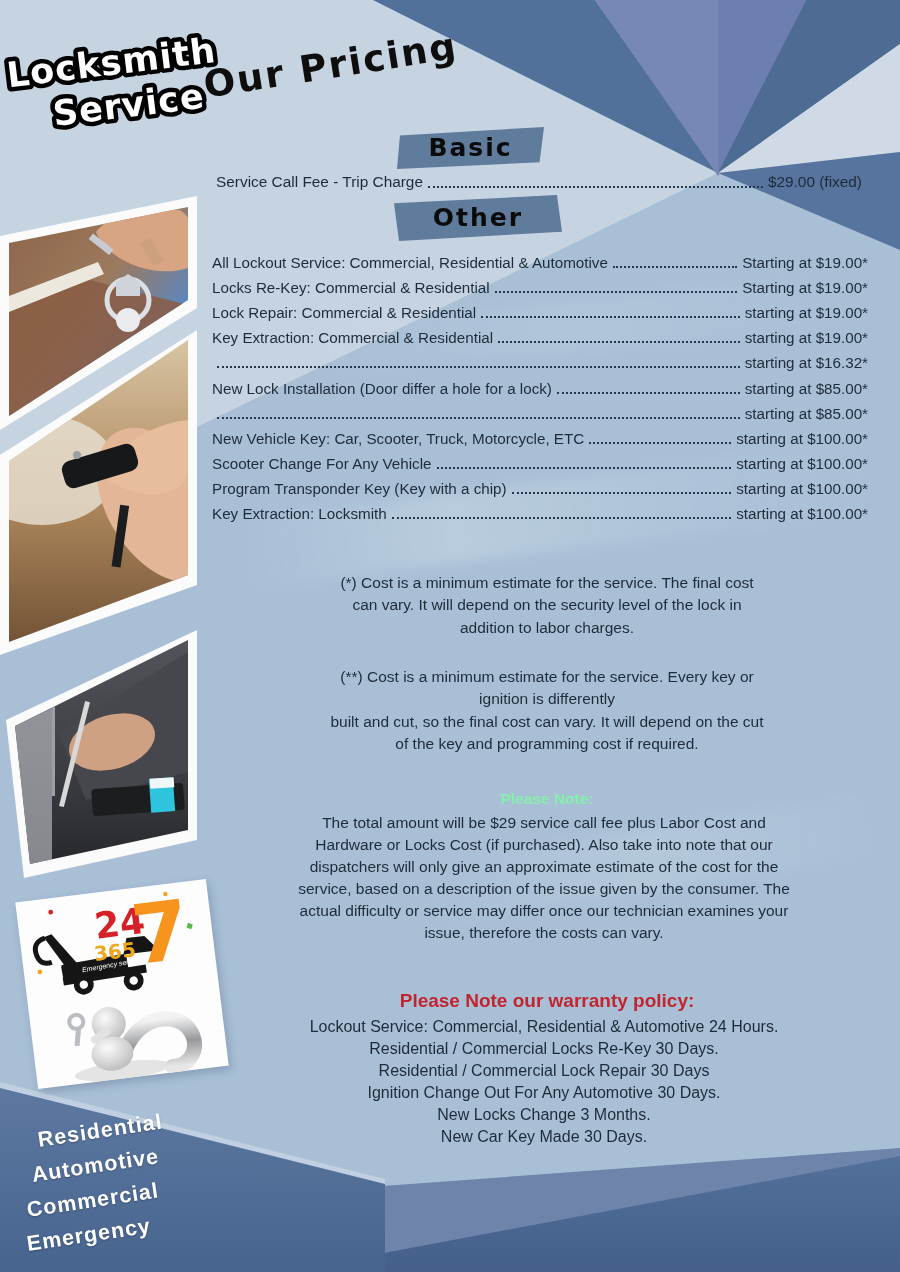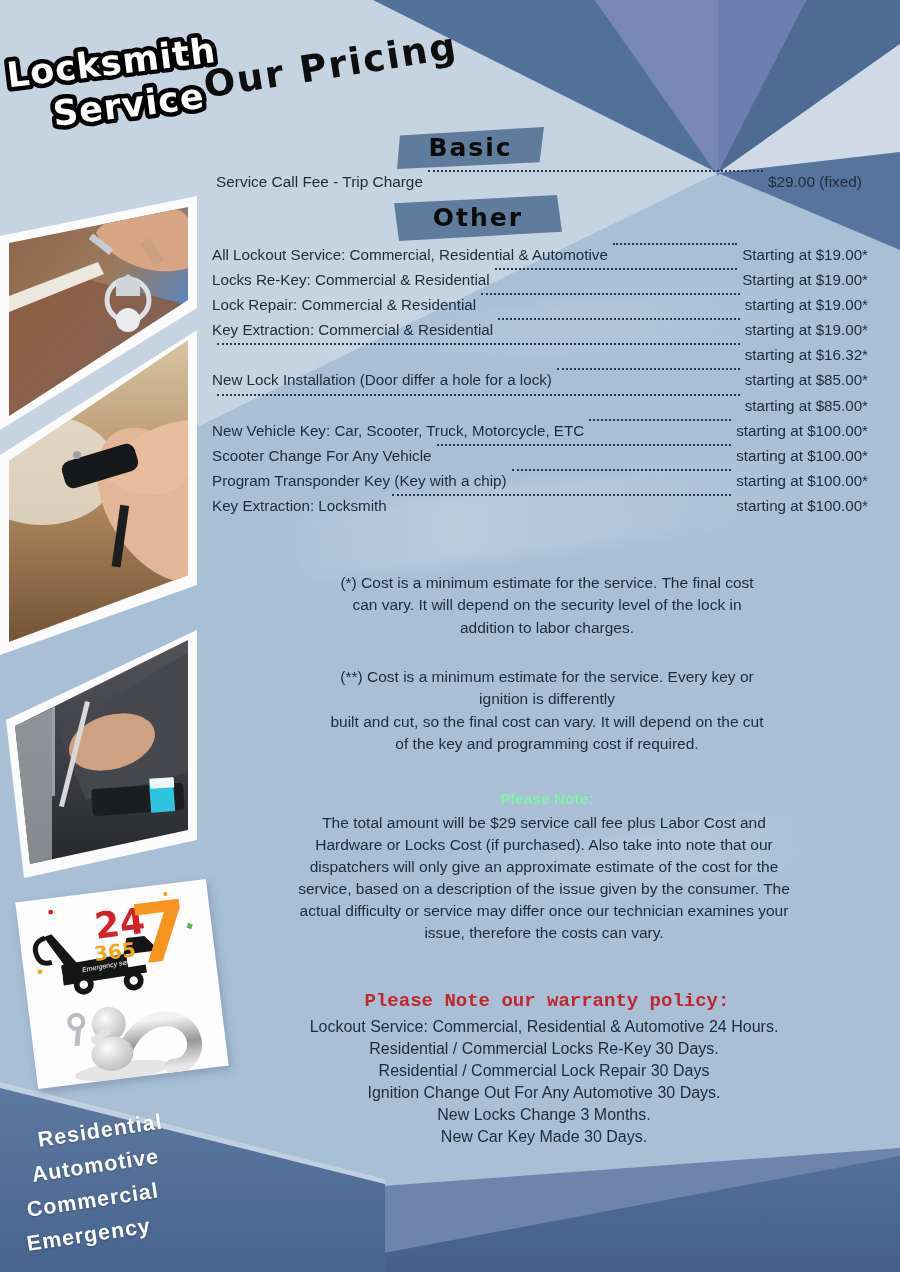--- a/index.html
+++ b/index.html
@@ -29,34 +29,34 @@
   
   .badge{position:absolute;z-index:3;background:rgba(82,112,146,.88);
     font-family:"DejaVu Sans",sans-serif;font-weight:bold;color:#0b0b0b;
     text-align:center;letter-spacing:2px;}
   .badge-basic{left:397px;top:127px;width:147px;height:42px;line-height:42px;font-size:25px;
     clip-path:polygon(2% 20%,100% 0%,97% 84%,0% 100%);}
   .badge-other{left:394px;top:195px;width:168px;height:46px;line-height:46px;font-size:25px;
     clip-path:polygon(0% 18%,97% 0%,100% 80%,3% 100%);}
 
   
-  .fee-row{display:flex;align-items:flex-start;white-space:nowrap;}
+  .fee-row{display:flex;align-items:flex-end;white-space:nowrap;}
   .fee-row .dots{flex:1;border-bottom:2px dotted #27374c;margin:0 5px;transform:translateY(-3px);}
   .fee-row .price{white-space:nowrap;}
   .row-basic{position:absolute;left:216px;top:173px;width:646px;z-index:3;font-size:15.4px;}
   .fee-list{position:absolute;left:212px;top:246px;width:656px;z-index:3;font-size:15.2px;}
   .fee-list .fee-row{height:25.1px;}
 
   
   .centered-block{position:absolute;z-index:3;text-align:center;white-space:pre-line;}
   .note1{left:240px;top:572px;width:614px;font-size:15.5px;line-height:22.4px;}
   .note2{left:240px;top:666px;width:614px;font-size:15.5px;line-height:22.4px;}
   .pn-title{left:240px;top:790px;width:614px;font-size:15.5px;font-weight:bold;color:#86efac;}
   .pn-body{left:206px;top:812px;width:676px;font-size:15.5px;line-height:22px;}
-  .wr-title{left:240px;top:990px;width:614px;font-size:19px;font-weight:bold;color:#c2252e;font-family:Liberation Mono, monospace;}
+  .wr-title{left:240px;top:990px;width:614px;font-size:19px;font-weight:bold;color:#c2252e;}
   .wr-lines{left:206px;top:1016px;width:676px;font-size:16px;line-height:22px;}
 
   
   .tagline{position:absolute;z-index:4;color:#fff;font-weight:bold;font-size:21.5px;
     letter-spacing:1px;transform:rotate(-8.5deg);transform-origin:left center;
     text-shadow:0 1px 2px rgba(0,0,0,.25);white-space:nowrap;}
   .tag0{left:38px;top:1128px;}
   .tag1{left:32px;top:1163px;}
   .tag2{left:27px;top:1198px;}
   .tag3{left:27px;top:1232px;}

